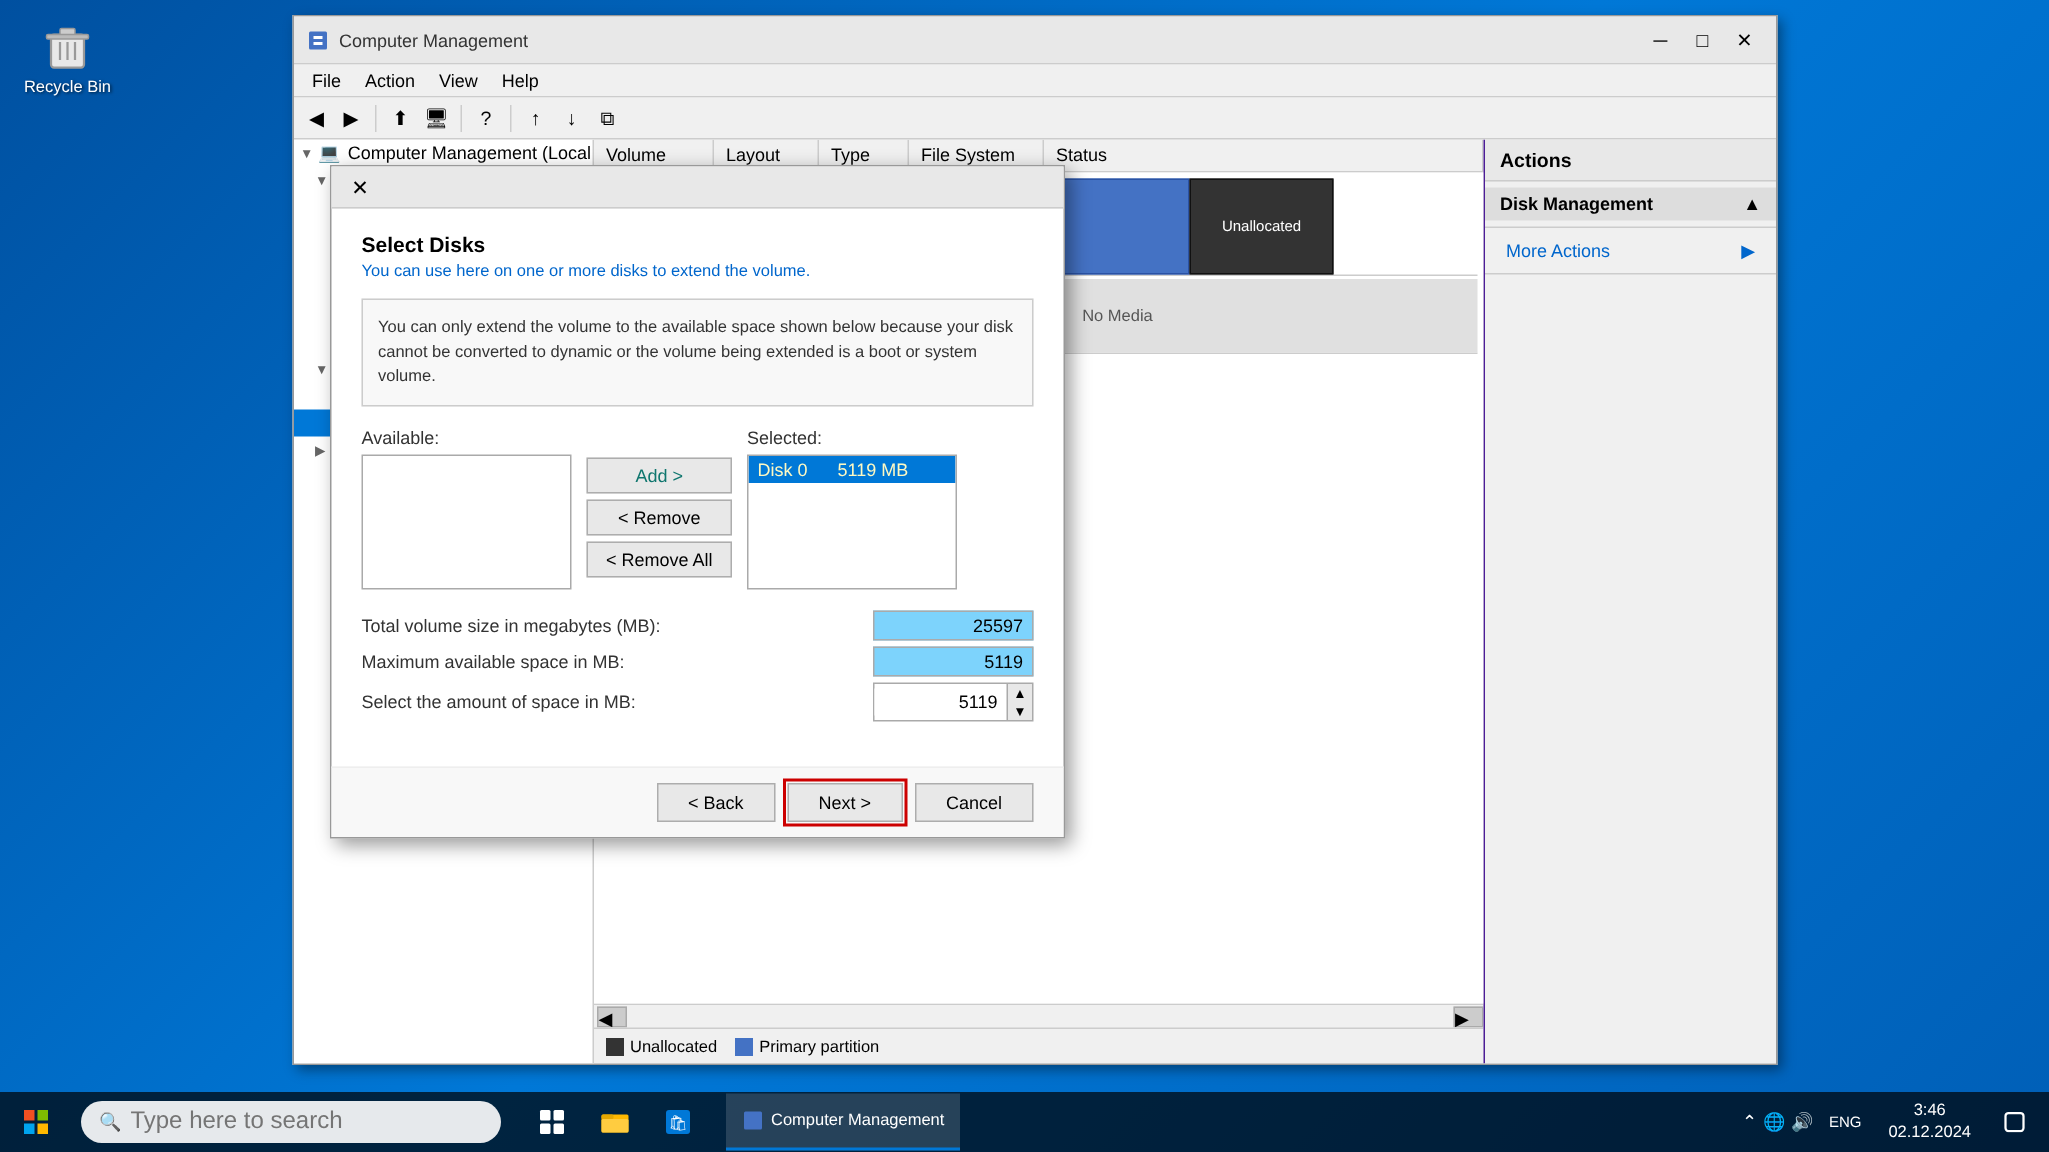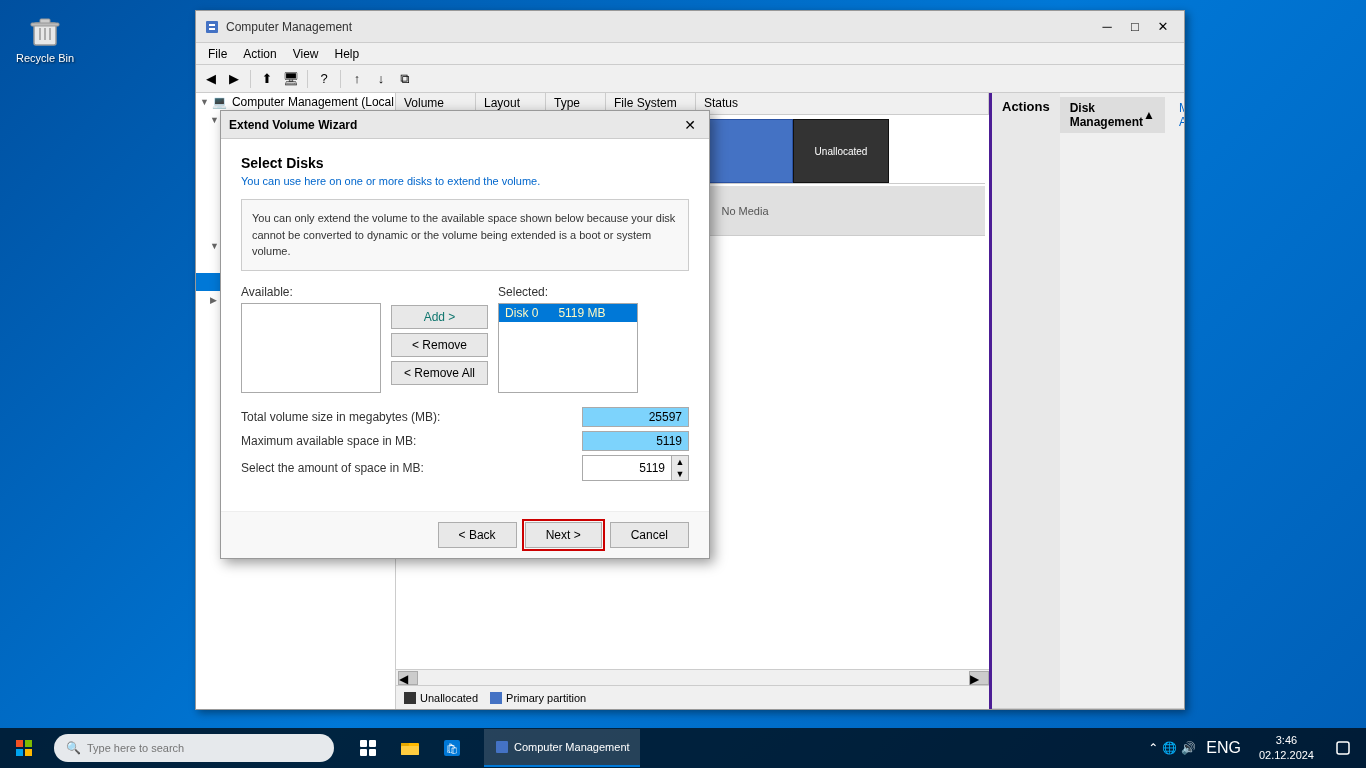--- a/index.html
+++ b/index.html
@@ -50,21 +50,21 @@
     .main-panel { flex: 1; display: flex; flex-direction: column; overflow: hidden; }
 
     
     .columns-header { display: flex; background: #f0f0f0; border-bottom: 1px solid #ccc; height: 22px; }
     .col-header { padding: 3px 8px; font-size: 12px; border-right: 1px solid #ccc; cursor: pointer; }
 
     
     .disk-content { flex: 1; background: white; overflow: auto; padding: 4px; position: relative; }
 
     
-    .right-panel { width: 195px; background: #f0f0f0; border-left: 3px solid #4c1d95; display: flex; flex-direction: row; }
+    .right-panel { width: 195px; background: #f0f0f0; border-left: 1px solid #4c1d95; display: flex; flex-direction: column; }
     .actions-header { padding: 6px 10px; font-size: 13px; font-weight: bold; background: #e8e8e8; border-bottom: 1px solid #ccc; }
     .actions-section { padding: 4px 0; border-bottom: 1px solid #ccc; }
     .actions-section-title { padding: 4px 10px; font-size: 12px; font-weight: bold; background: #ddd; display: flex; align-items: center; justify-content: space-between; cursor: pointer; }
     .action-link { padding: 4px 14px; font-size: 12px; color: #0066cc; cursor: pointer; display: flex; align-items: center; justify-content: space-between; }
 
     
     .bottom-legend { height: 24px; background: #f0f0f0; border-top: 1px solid #ccc; display: flex; align-items: center; padding: 0 8px; gap: 12px; font-size: 11px; }
     .legend-item { display: flex; align-items: center; gap: 4px; }
     .legend-box { width: 12px; height: 12px; }
 
@@ -95,29 +95,29 @@
     .spin-btns { display: flex; flex-direction: column; border-left: 1px solid #aaa; }
     .spin-btn { width: 16px; height: 12px; background: #e8e8e8; border: none; cursor: pointer; font-size: 9px; display: flex; align-items: center; justify-content: center; }
     .dialog-footer { padding: 10px 20px; display: flex; justify-content: flex-end; gap: 8px; border-top: 1px solid #eee; background: #f8f8f8; }
     .dialog-btn { padding: 5px 20px; border: 1px solid #adadad; background: #e8e8e8; cursor: pointer; font-size: 12px; min-width: 70px; text-align: center; }
     .dialog-btn.primary { background: #e8e8e8; outline: 2px solid #cc0000; outline-offset: 1px; }
 
     
     .taskbar { position: absolute; bottom: 0; left: 0; width: 100%; height: 40px; background: rgba(0,0,0,0.7); display: flex; align-items: center; z-index: 300; }
     .start-btn { width: 48px; height: 40px; display: flex; align-items: center; justify-content:: center; background: transparent; border: none; cursor: pointer; justify-content: center; }
     .search-bar { flex: 0 0 280px; height: 28px; background: rgba(255,255,255,0.9); border: none; border-radius: 14px; padding: 0 12px; font-size: 12px; display: flex; align-items: center; gap: 6px; margin: 0 6px; cursor: text; }
-    .search-bar input { border: none; background: transparent; outline: none; font-size: 11px; width: 100%; }
+    .search-bar input { border: none; background: transparent; outline: none; font-size: 16px; width: 100%; }
     .taskbar-icons { display: flex; align-items: center; gap: 2px; margin: 0 8px; }
     .taskbar-icon { width: 40px; height: 40px; display: flex; align-items: center; justify-content: center; cursor: pointer; }
     .taskbar-spacer { flex: 1; }
     .system-tray { display: flex; align-items: center; padding: 0 8px; gap: 6px; }
     .tray-icons { display: flex; gap: 4px; align-items: center; }
     .tray-icon { font-size: 12px; color: white; cursor: pointer; }
     .clock { text-align: center; color: white; font-size: 11px; padding: 0 8px; line-height: 1.4; }
-    .lang-indicator { color: white; font-size: 16px; padding: 0 4px; }
+    .lang-indicator { color: white; font-size: 10px; padding: 0 4px; }
     .notif-btn { width: 30px; height: 40px; display: flex; align-items: center; justify-content: center; cursor: pointer; }
 
     
     .col-volume { width: 80px; }
     .col-layout { width: 70px; }
     .col-type { width: 60px; }
     .col-filesystem { width: 90px; }
     .col-status { flex: 1; }
 
     .nav-arrows { display: flex; gap: 1px; }
@@ -317,21 +317,20 @@
           </div>
         </div>
       </div>
 
     </div>
   </div>
 
   <div class="dialog">
 
     <div class="dialog-title-bar">
-      <span class="dialog-title-text">Extend Volume Wizard</span>
       <button class="dialog-close-btn">✕</button>
     </div>
 
     <div class="dialog-body">
 
       <div class="dialog-header-section">
         <div class="dialog-header-title">Select Disks</div>
         <div class="dialog-header-sub">You can use here on one or more disks to extend the volume.</div>
       </div>
 

